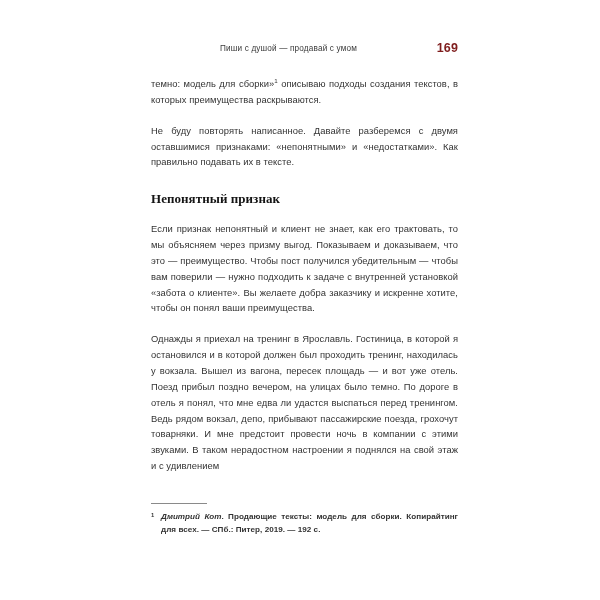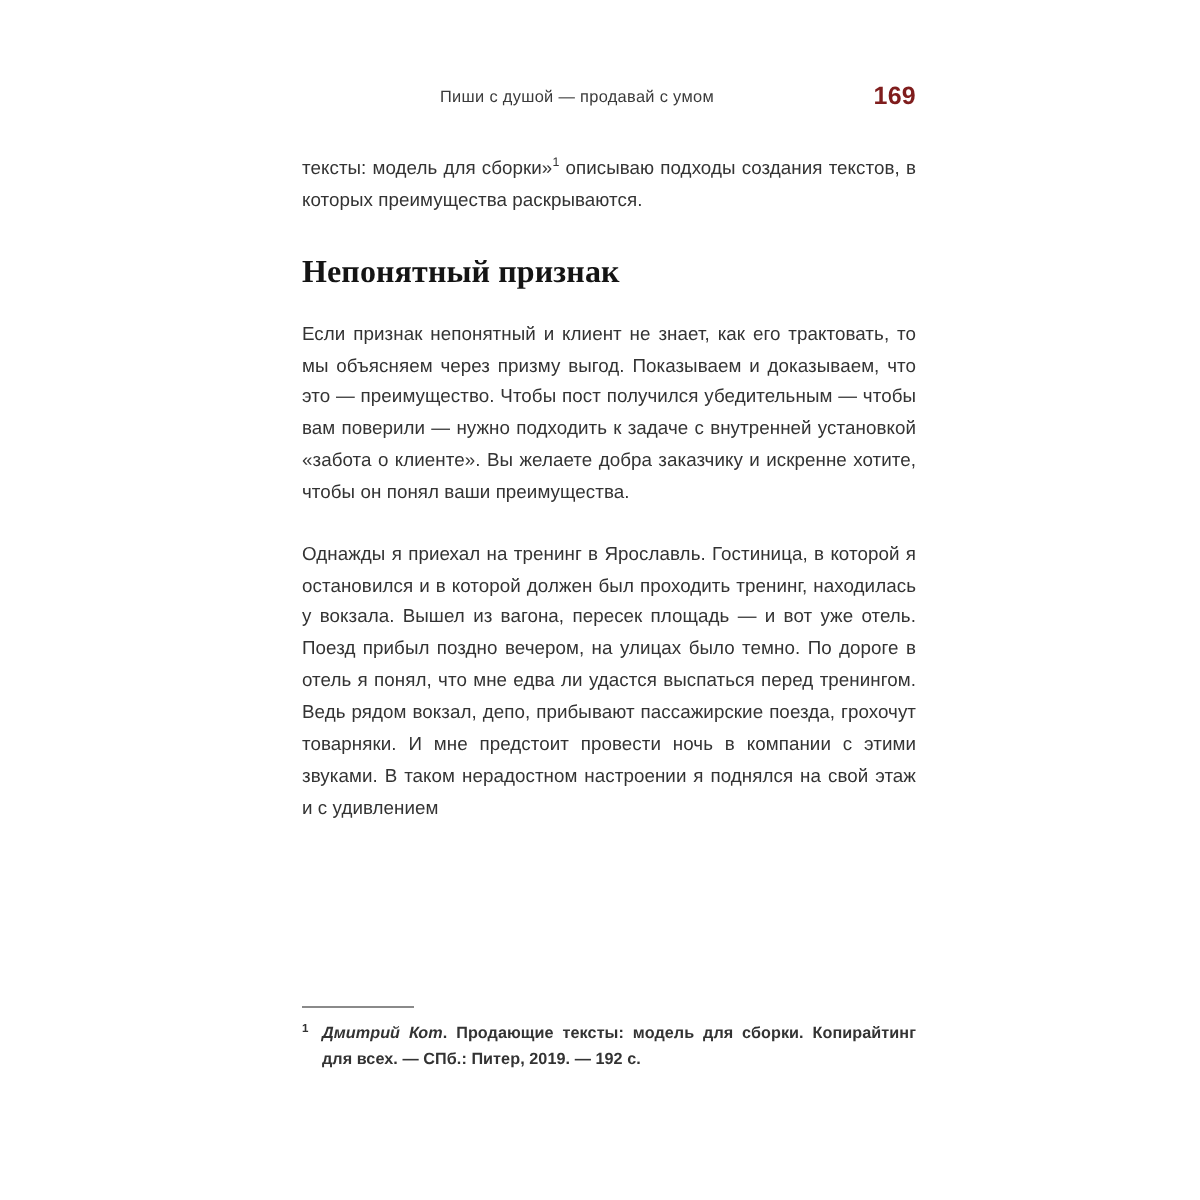--- a/index.html
+++ b/index.html
@@ -72,21 +72,21 @@
     margin-bottom: 0;
   }
 
   .para.tight {
     margin-bottom: 14px;
   }
 
   .section-heading {
     margin: 22px 0 15px 0;
     font-family: "Liberation Serif", serif;
-    font-size: 16px;
+    font-size: 13px;
     font-weight: bold;
     color: #141414;
     letter-spacing: .004em;
     line-height: 14px;
   }
 
   sup.fn-ref {
     font-size: 6.2px;
     vertical-align: super;
     line-height: 0;
@@ -137,22 +137,23 @@
 
 <div id="page">
 
   <div class="running-head">
     <div class="running-head-title">Пиши с душой — продавай с умом</div>
     <div class="running-head-page">169</div>
   </div>
 
   <div class="column">
 
-    <p class="para"><span>тексты: модель для сборки»</span><sup class="fn-ref">1</sup><span> описываю подходы создания текстов, в которых преимущества раскрываются.</span></p>
+    <p class="para"><span>темно: модель для сборки»</span><sup class="fn-ref">1</sup><span> описываю подходы создания текстов, в которых преимущества раскрываются.</span></p>
 
+    <p class="para tight">Не буду повторять написанное. Давайте разберемся с двумя оставшимися признаками: «непонятными» и «недостатками». Как правильно подавать их в тексте.</p>
 
     <h2 class="section-heading">Непонятный признак</h2>
 
     <p class="para">Если признак непонятный и клиент не знает, как его трактовать, то мы объясняем через призму выгод. Показываем и доказываем, что это — преимущество. Чтобы пост получился убедительным — чтобы вам поверили — нужно подходить к задаче с внутренней установкой «забота о клиенте». Вы желаете добра заказчику и искренне хотите, чтобы он понял ваши преимущества.</p>
 
     <p class="para">Однажды я приехал на тренинг в Ярославль. Гостиница, в которой я остановился и в которой должен был проходить тренинг, находилась у вокзала. Вышел из вагона, пересек площадь — и вот уже отель. Поезд прибыл поздно вечером, на улицах было темно. По дороге в отель я понял, что мне едва ли удастся выспаться перед тренингом. Ведь рядом вокзал, депо, прибывают пассажирские поезда, грохочут товарняки. И мне предстоит провести ночь в компании с этими звуками. В таком нерадостном настроении я поднялся на свой этаж и с удивлением</p>
 
   </div>
 
   <div class="footnote-area">

